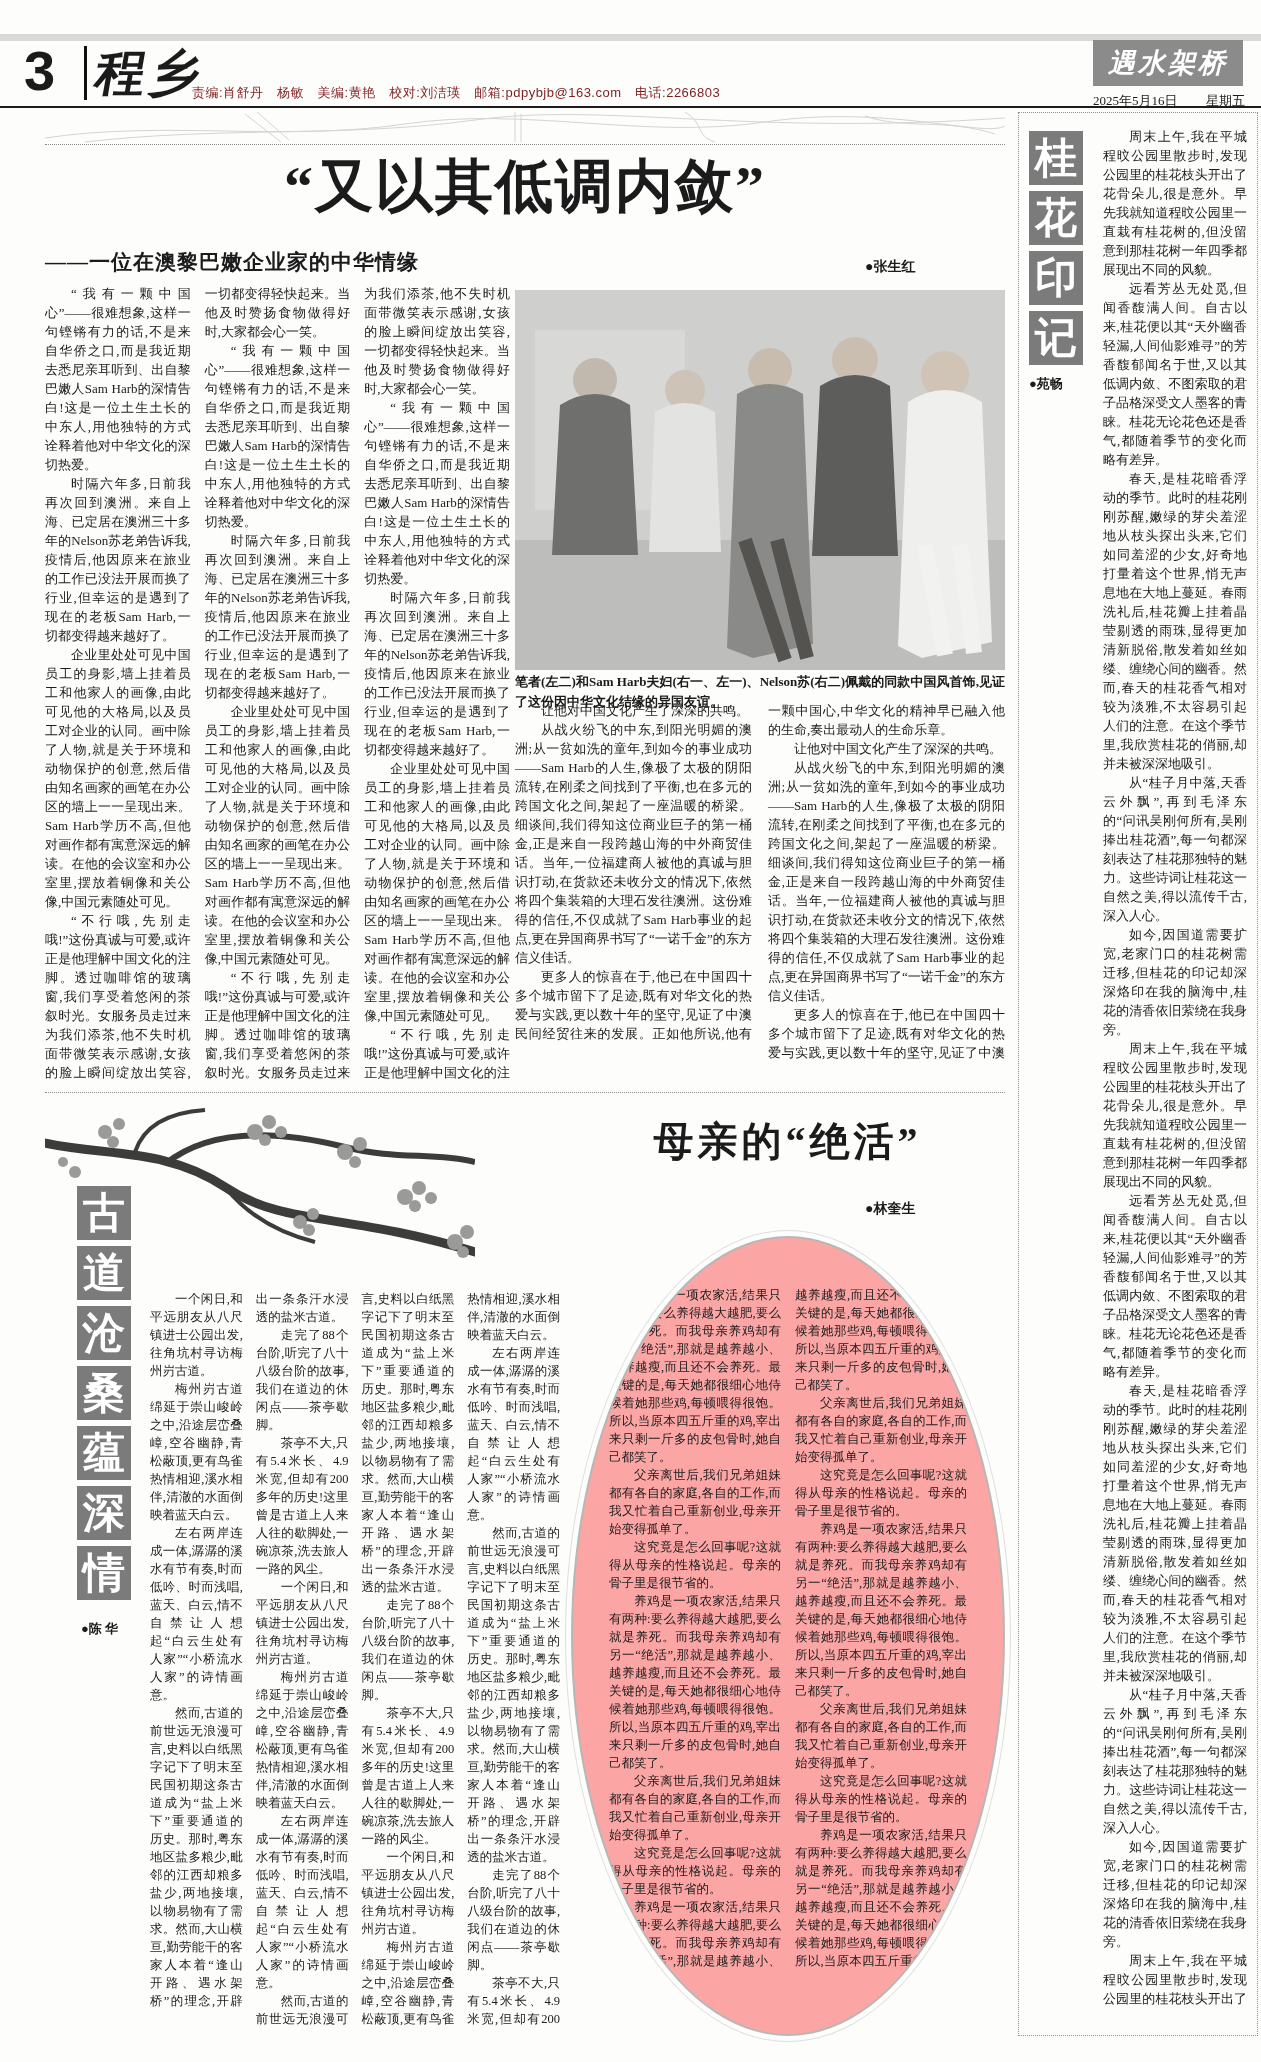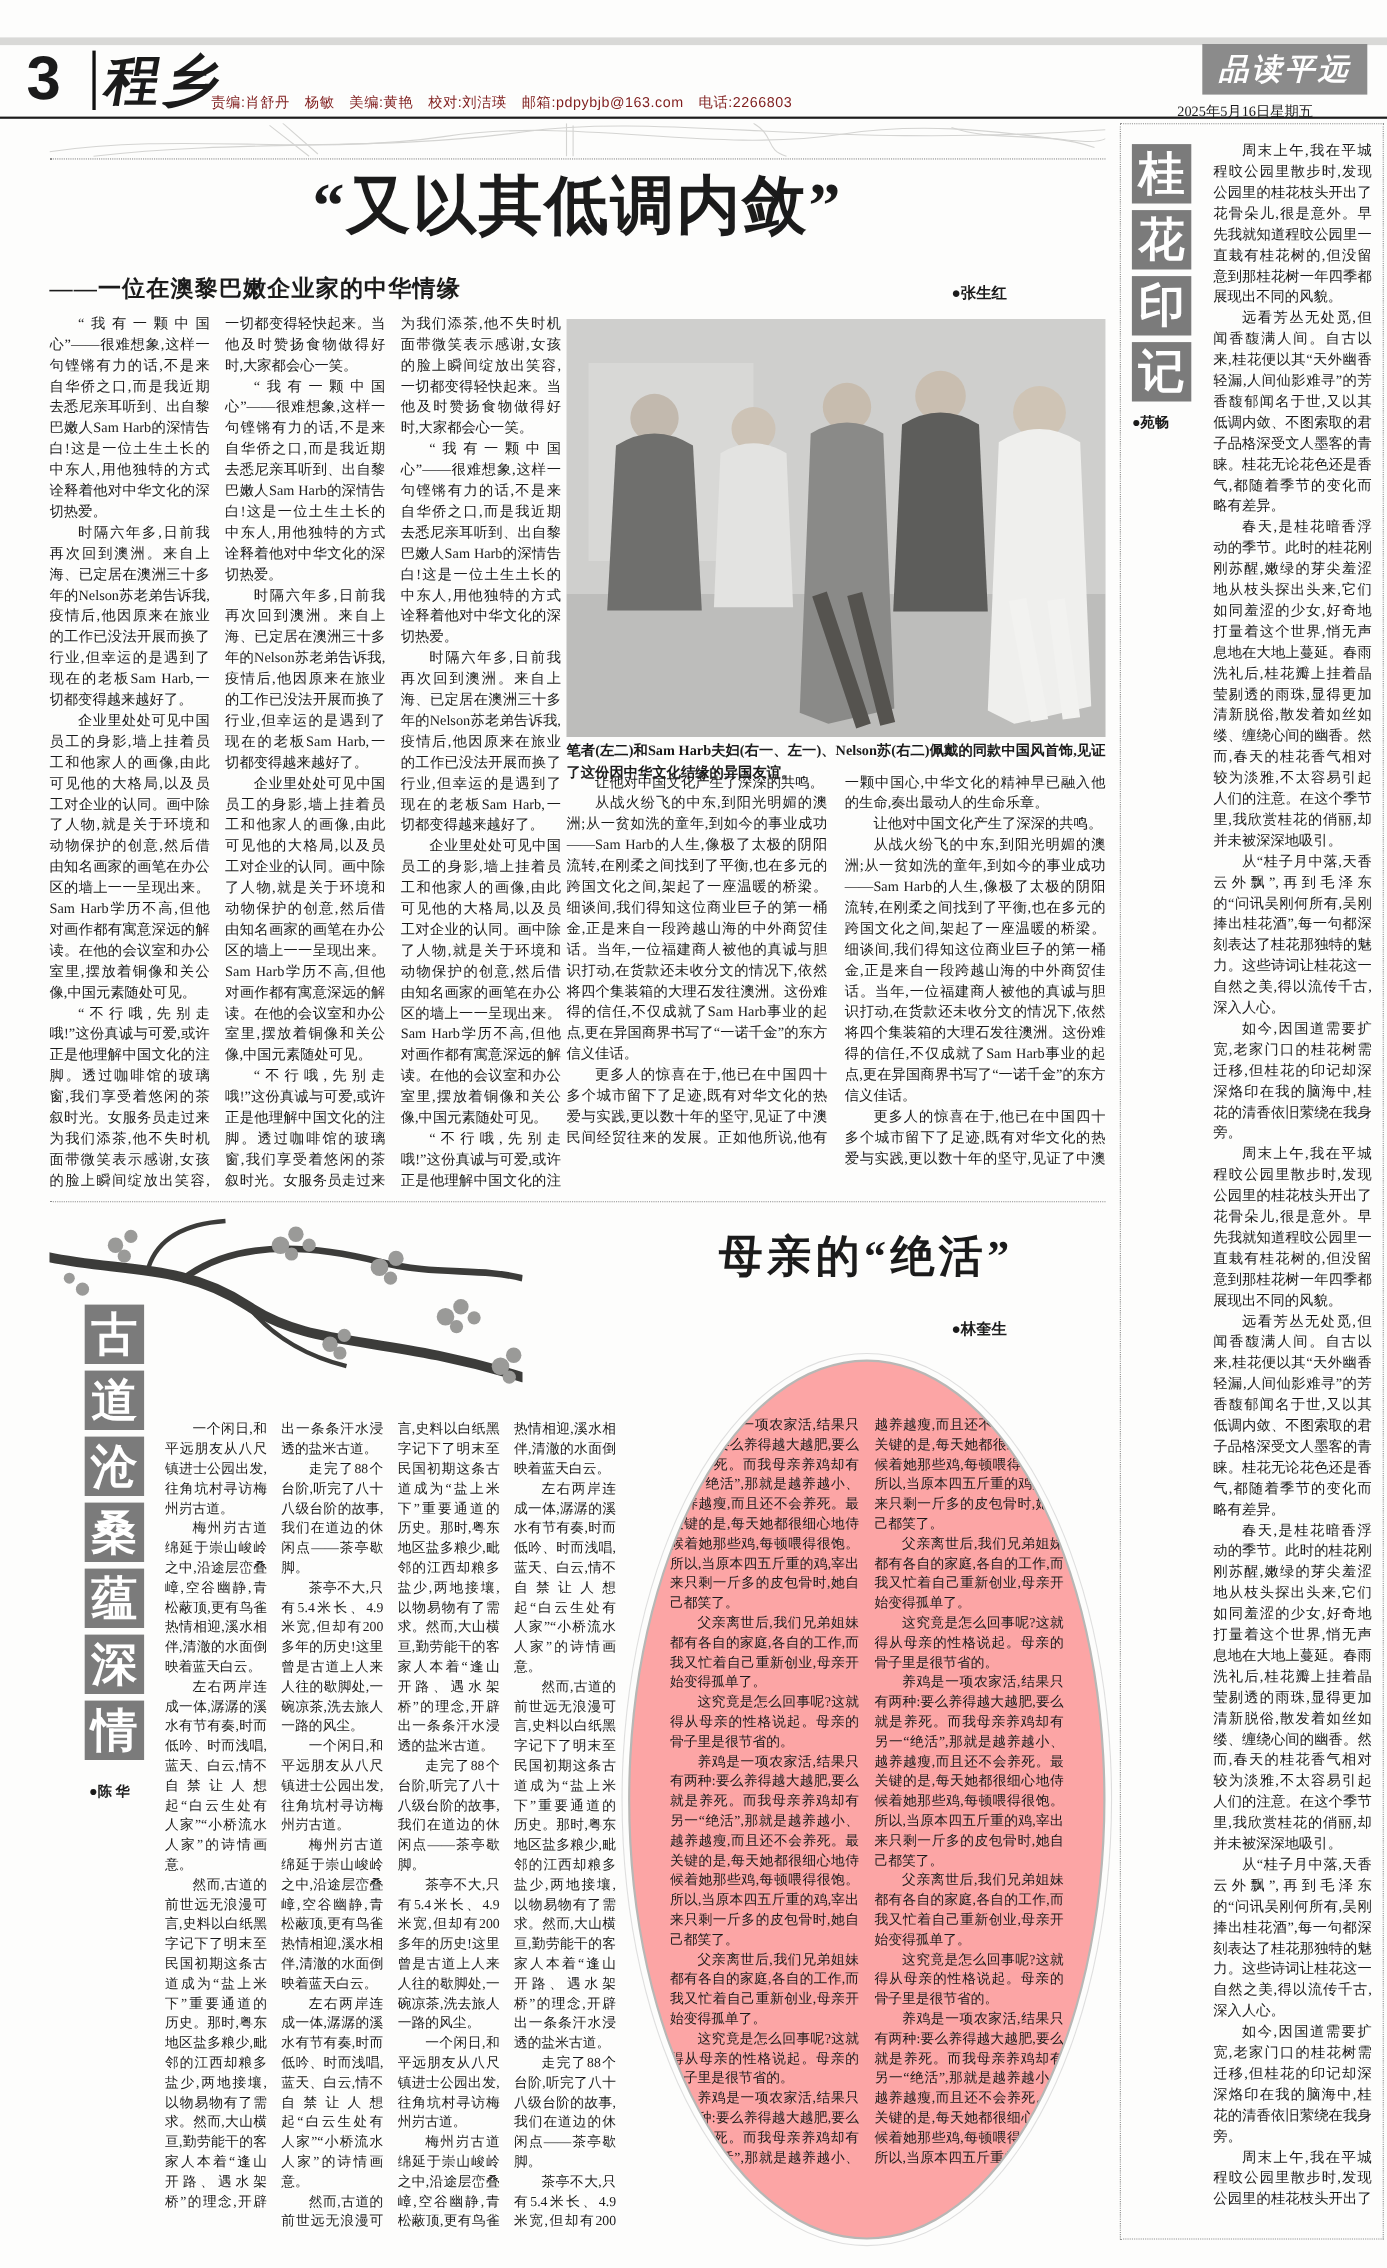--- a/index.html
+++ b/index.html
@@ -7,21 +7,21 @@
         font-family:"Liberation Serif","DejaVu Serif",serif;color:#1b1b1b;}
   .abs{position:absolute;}
   
   .top-strip{left:0;top:34px;width:1261px;height:7px;background:#d9d9d7;}
   .page-num{left:24px;top:38px;font:900 56px "Liberation Sans","DejaVu Sans",sans-serif;letter-spacing:0;}
   .sec-divider{left:84px;top:46px;width:3px;height:54px;background:#101010;}
   .sec-name{left:96px;top:40px;font-weight:900;font-size:50px;transform:skewX(-10deg);letter-spacing:4px;}
   .staff{left:192px;top:84px;font-size:13px;color:#7f1d1d;letter-spacing:.5px;font-family:"Liberation Sans",sans-serif;}
   .masthead-box{left:1093px;top:40px;width:150px;height:46px;background:#8b8b8b;color:#fff;
      display:flex;align-items:center;justify-content:center;font-style:italic;font-weight:700;font-size:27px;letter-spacing:3px;}
-  .date-line{left:1056px;top:92px;width:152px;font-size:13px;display:flex;justify-content:center;}
+  .date-line{left:1093px;top:92px;width:152px;font-size:13px;display:flex;justify-content:space-between;}
   .header-rule{left:0;top:106px;width:1261px;height:2px;background:#1c1c1c;}
   
   .main-art{left:45px;top:112px;width:960px;height:978px;}
   .sketch{left:0;top:0;width:960px;height:32px;border-bottom:1px dotted #8a8a8a;overflow:hidden;}
   .headline{left:0;top:36px;width:960px;text-align:center;font-size:58px;font-weight:900;letter-spacing:2px;}
   .subtitle{left:0;top:136px;width:960px;text-align:left;font-size:21px;font-weight:700;letter-spacing:1px;}
   .byline-main{left:820px;top:146px;font-size:14px;font-weight:700;}
   .body-left{left:0;top:172px;width:465px;height:806px;column-count:3;column-gap:14px;column-fill:auto;overflow:hidden;}
   .bodytext{font-size:13px;line-height:19px;text-align:justify;}
   .photo{left:470px;top:178px;width:490px;height:380px;background:linear-gradient(#dcdcda,#c8c8c6);overflow:hidden;}
@@ -57,21 +57,21 @@
 </head>
 <body>
 
 <div class="page">
 
   <div class="abs top-strip"></div>
   <div class="abs page-num">3</div>
   <div class="abs sec-divider"></div>
   <div class="abs sec-name">程乡</div>
   <div class="abs staff">责编:肖舒丹　杨敏　美编:黄艳　校对:刘洁瑛　邮箱:pdpybjb@163.com　电话:2266803</div>
-  <div class="abs masthead-box">品读平远</div>
+  <div class="abs masthead-box">遇水架桥</div>
   <div class="abs date-line">
     <span>2025年5月16日</span>
     <span>星期五</span>
   </div>
   <div class="abs header-rule"></div>
 
   <div class="abs main-art">
     <svg class="abs sketch" viewBox="0 0 960 32" preserveAspectRatio="none">
       <g stroke="#d4d4d2" stroke-width="1" fill="none">
         <path d="M0,26 C120,8 240,30 360,12 S600,28 720,10 940,26 960,14"></path>

